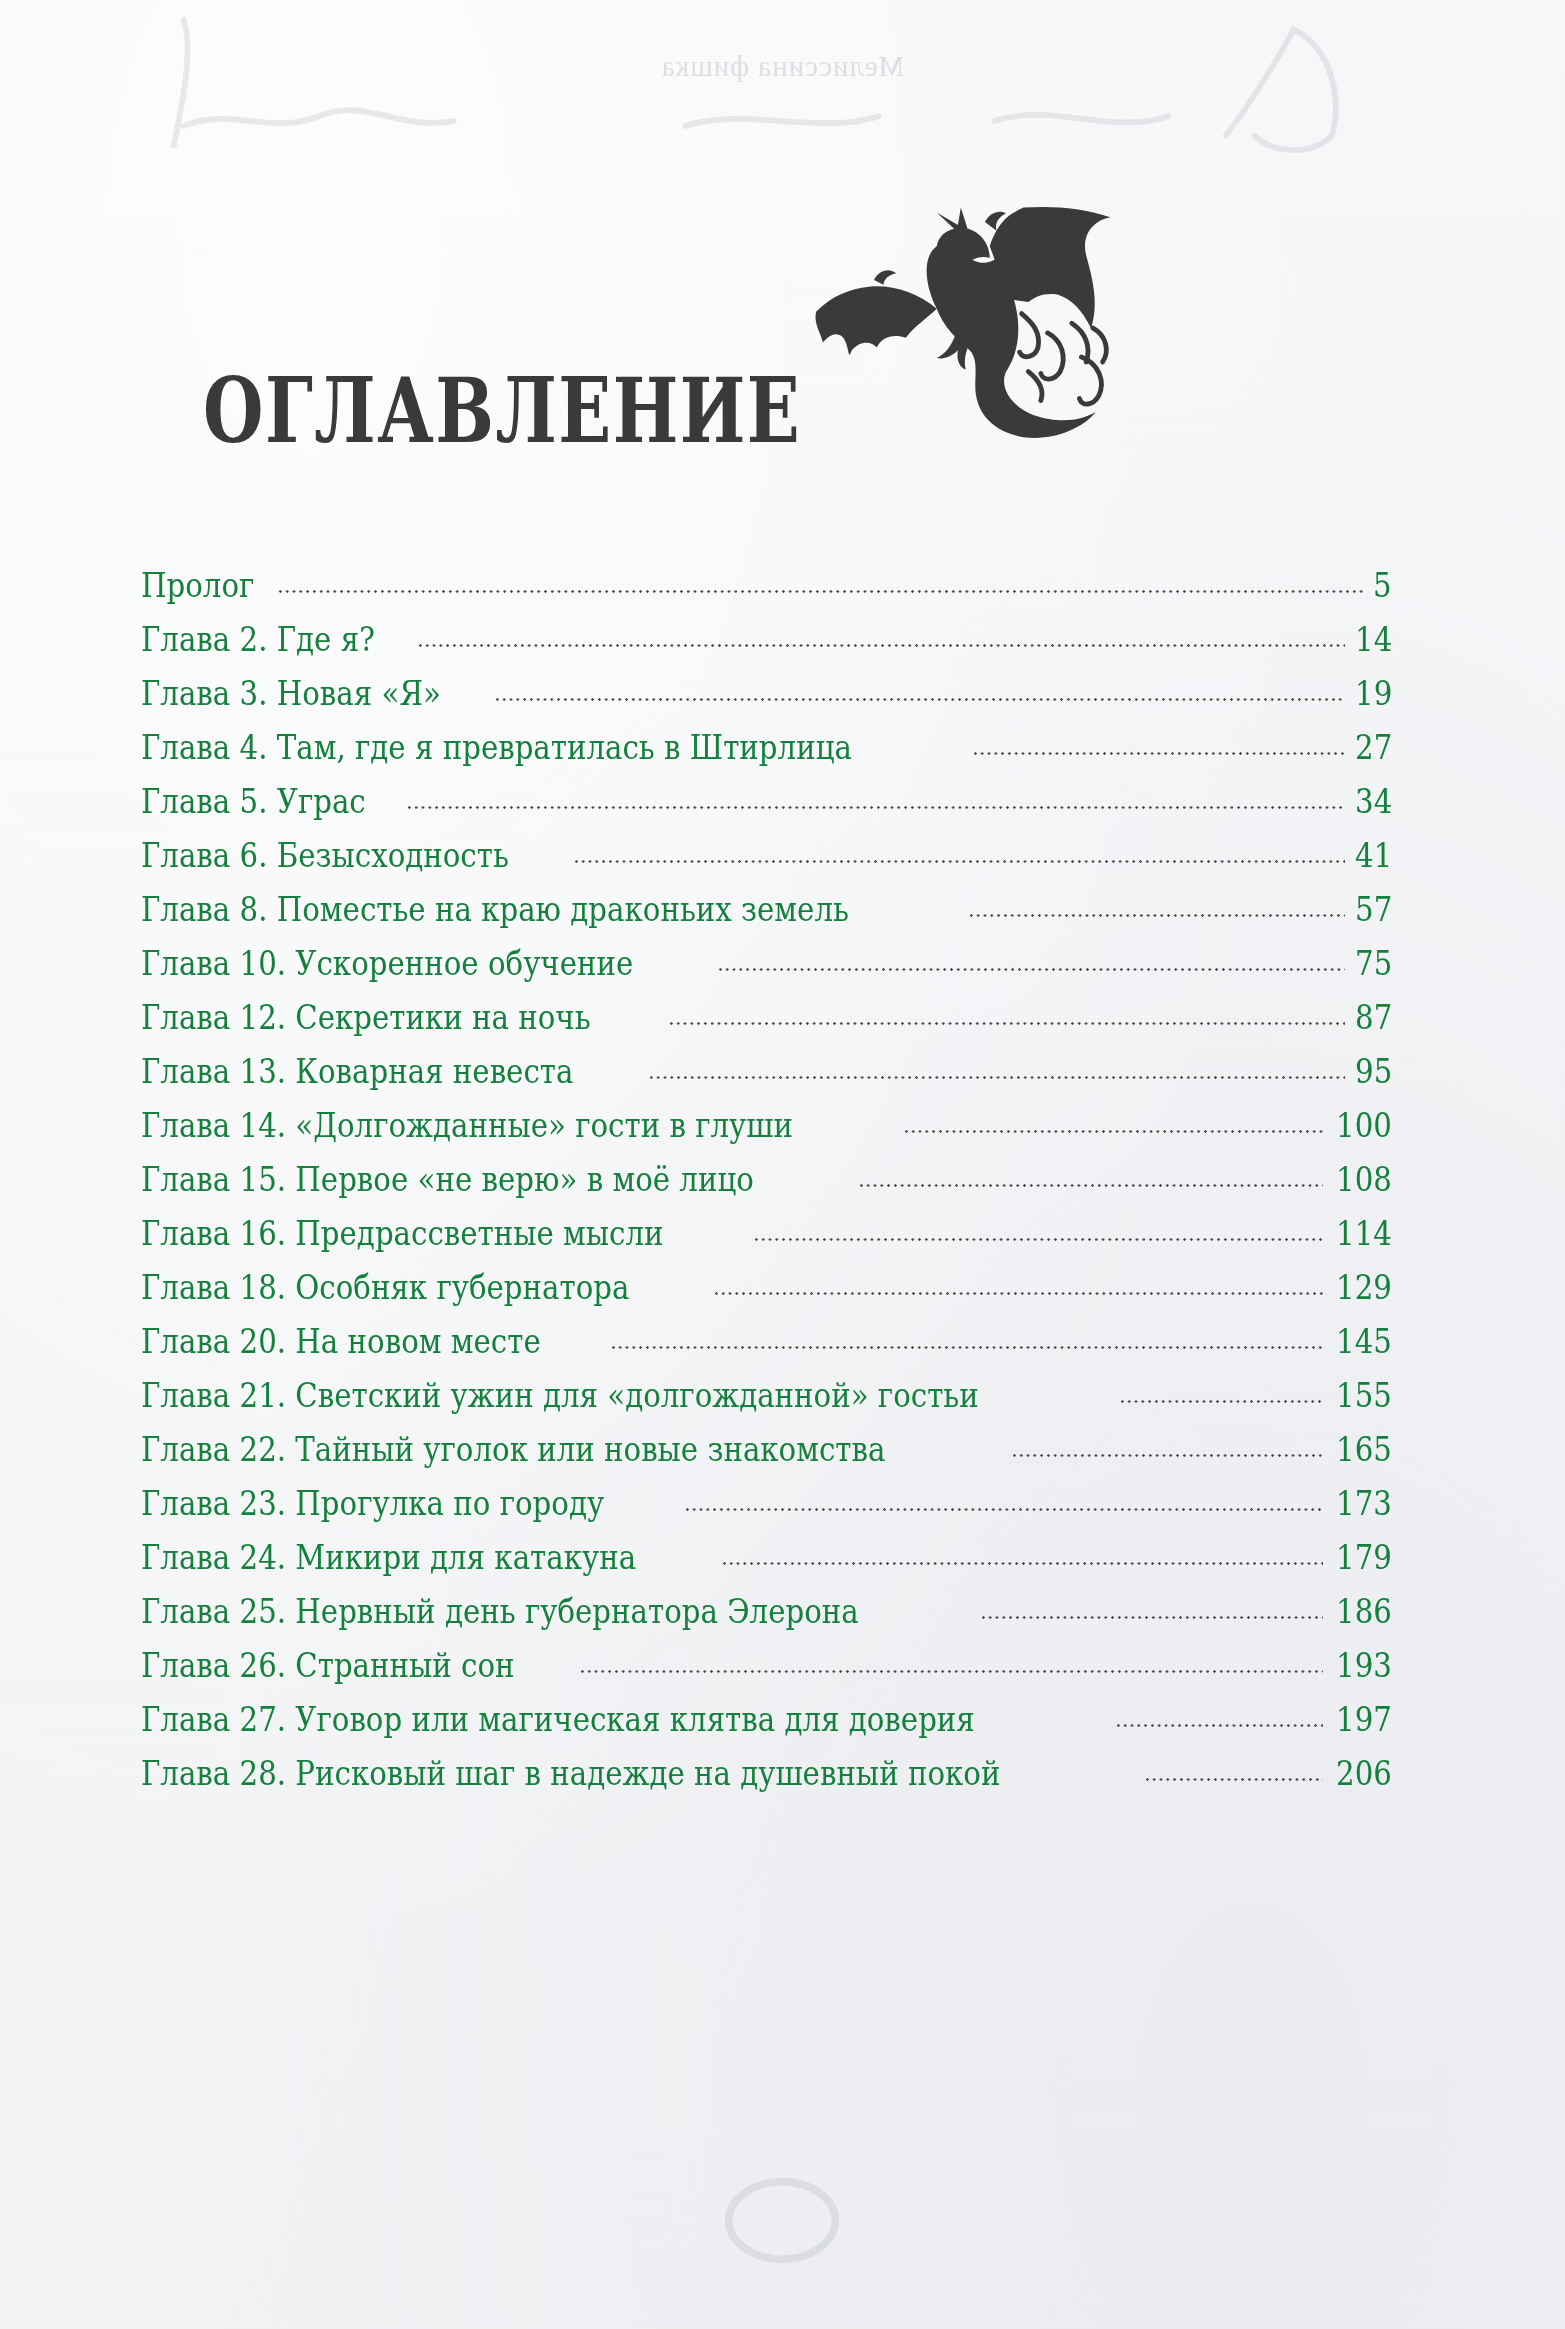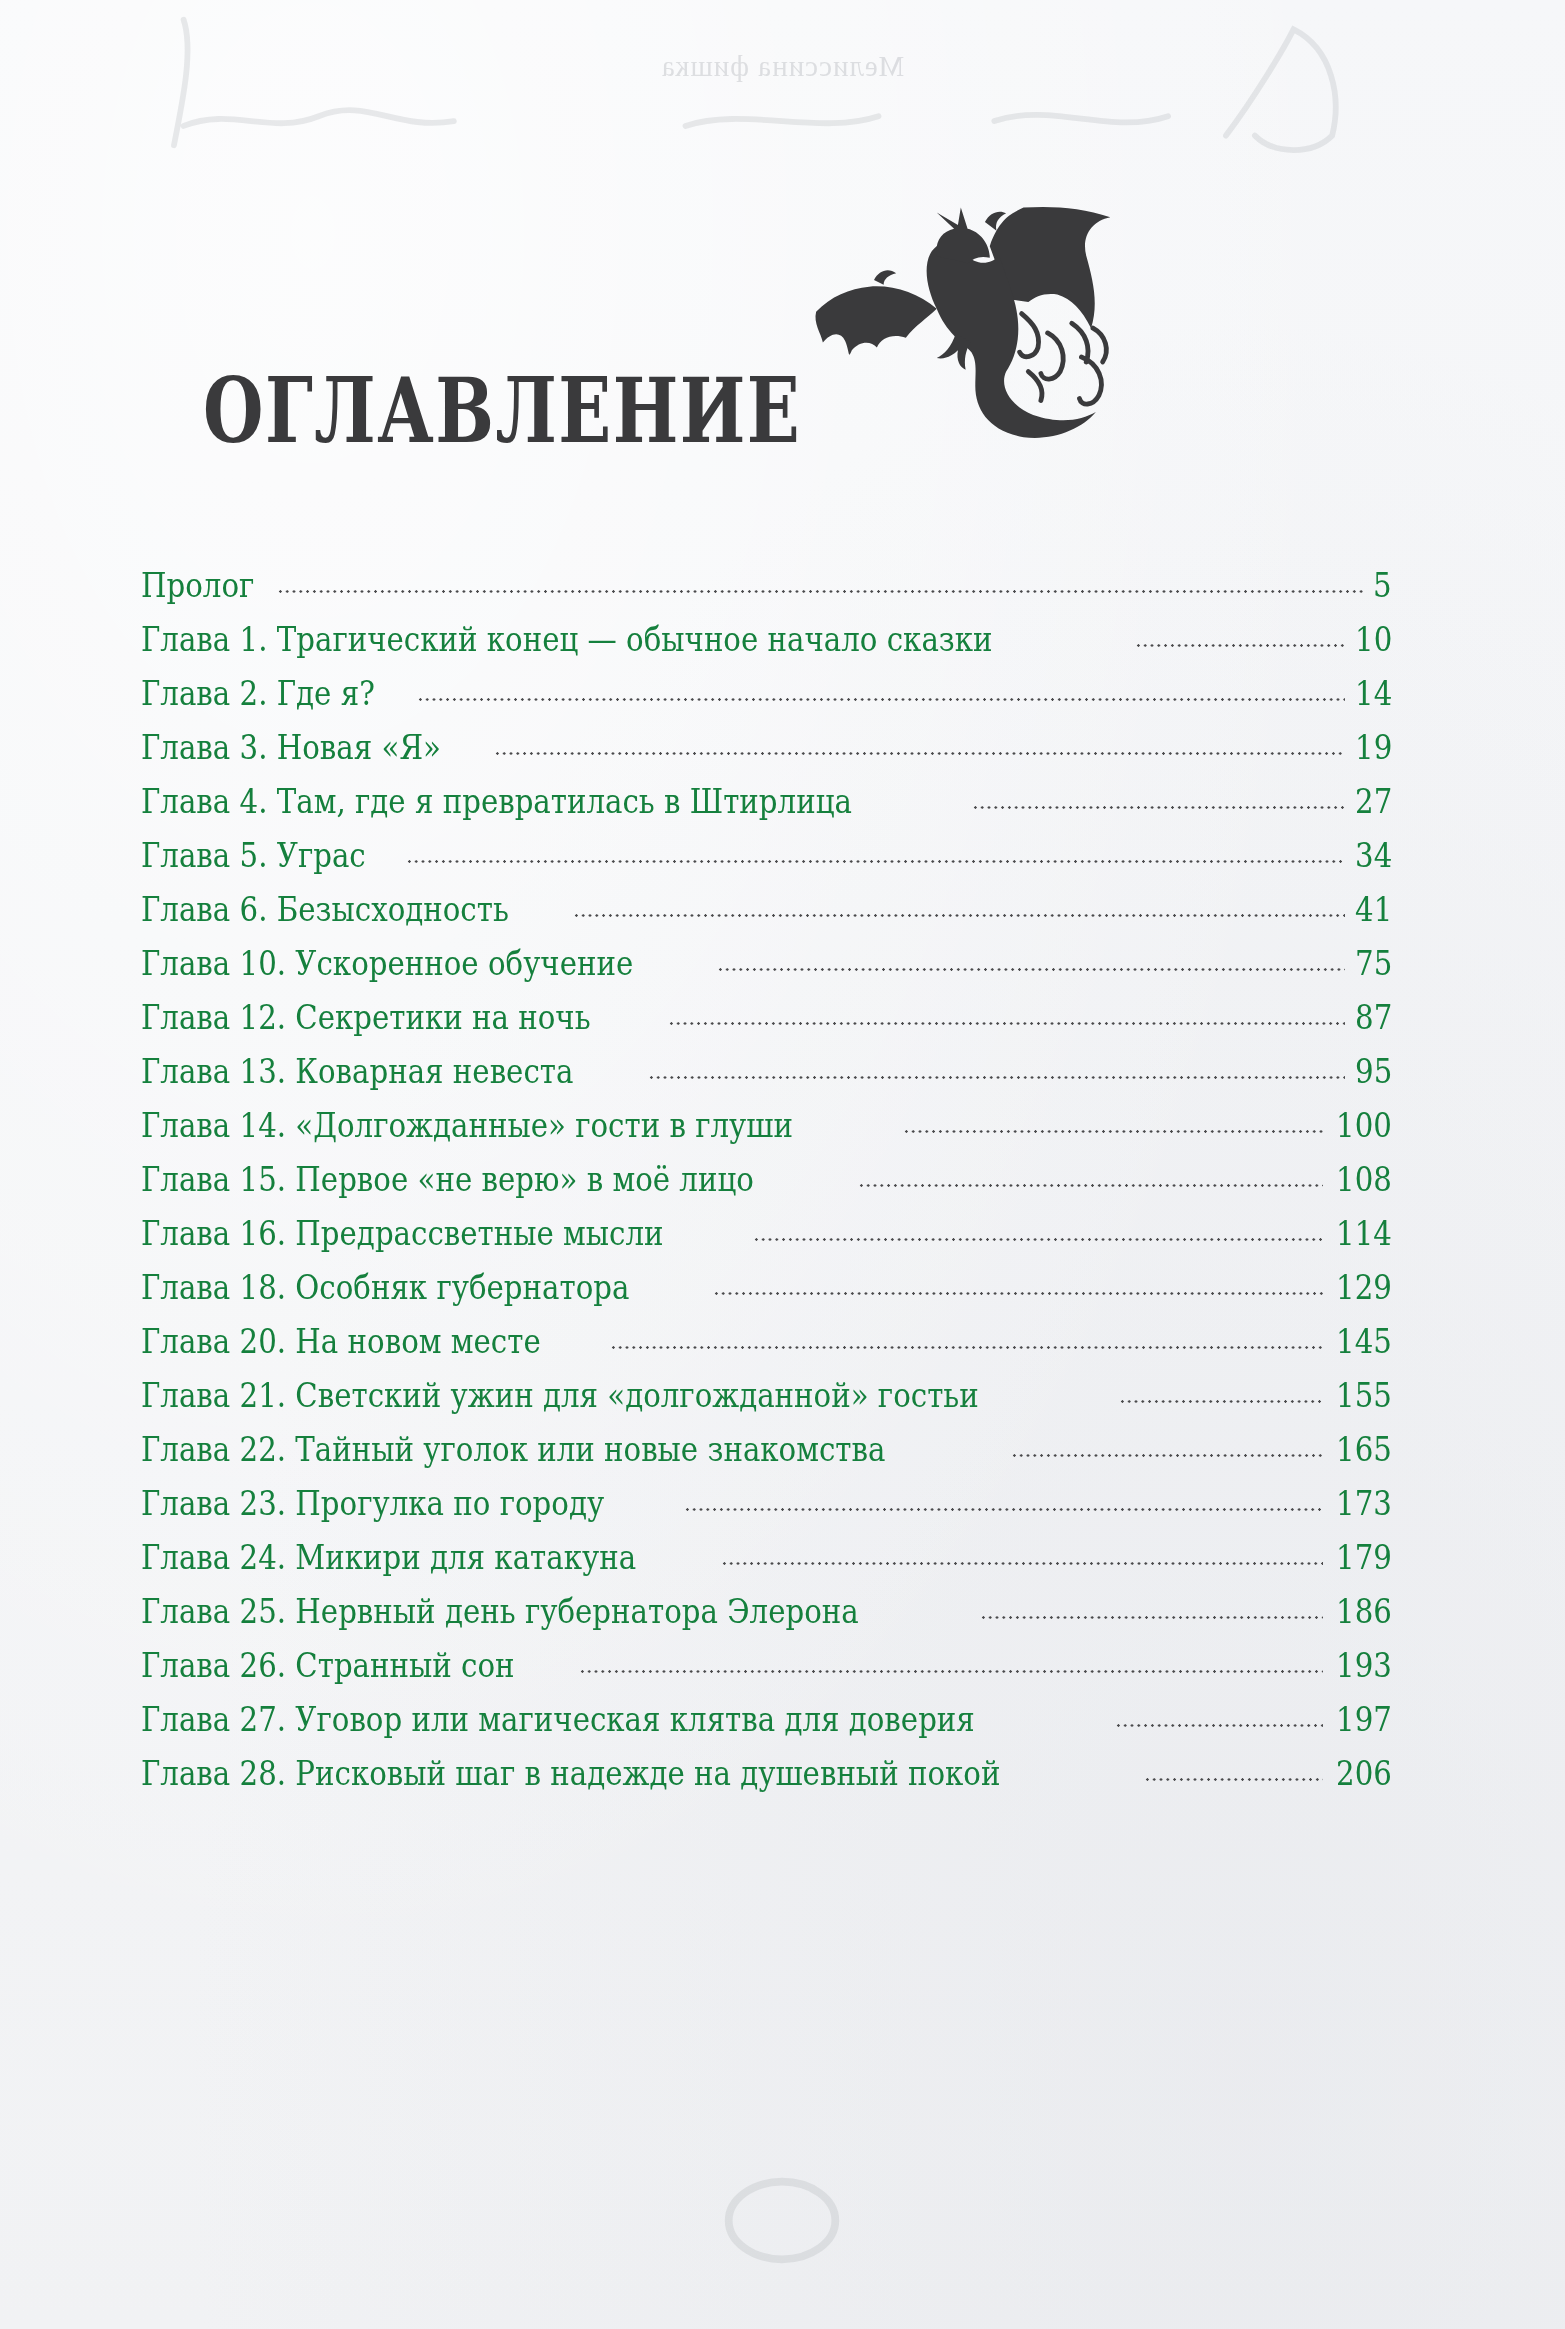--- a/index.html
+++ b/index.html
@@ -182,25 +182,20 @@
   </svg>
 </div>
 
 <ul class="toc-list">
   <li class="toc-row">
       <span class="toc-label">Пролог</span>
       <span class="toc-leader"></span>
       <span class="toc-page">5</span>
     </li>
   <li class="toc-row">
-      <span class="toc-label">Глава 1. Трагический конец — обычное начало сказки</span>
-      <span class="toc-leader"></span>
-      <span class="toc-page">10</span>
-    </li>
-  <li class="toc-row">
       <span class="toc-label">Глава 2. Где я?</span>
       <span class="toc-leader"></span>
       <span class="toc-page">14</span>
     </li>
   <li class="toc-row">
       <span class="toc-label">Глава 3. Новая «Я»</span>
       <span class="toc-leader"></span>
       <span class="toc-page">19</span>
     </li>
   <li class="toc-row">
@@ -212,20 +207,25 @@
       <span class="toc-label">Глава 5. Уграс</span>
       <span class="toc-leader"></span>
       <span class="toc-page">34</span>
     </li>
   <li class="toc-row">
       <span class="toc-label">Глава 6. Безысходность</span>
       <span class="toc-leader"></span>
       <span class="toc-page">41</span>
     </li>
   <li class="toc-row">
+      <span class="toc-label">Глава 8. Поместье на краю драконьих земель</span>
+      <span class="toc-leader"></span>
+      <span class="toc-page">57</span>
+    </li>
+  <li class="toc-row">
       <span class="toc-label">Глава 10. Ускоренное обучение</span>
       <span class="toc-leader"></span>
       <span class="toc-page">75</span>
     </li>
   <li class="toc-row">
       <span class="toc-label">Глава 12. Секретики на ночь</span>
       <span class="toc-leader"></span>
       <span class="toc-page">87</span>
     </li>
   <li class="toc-row">

